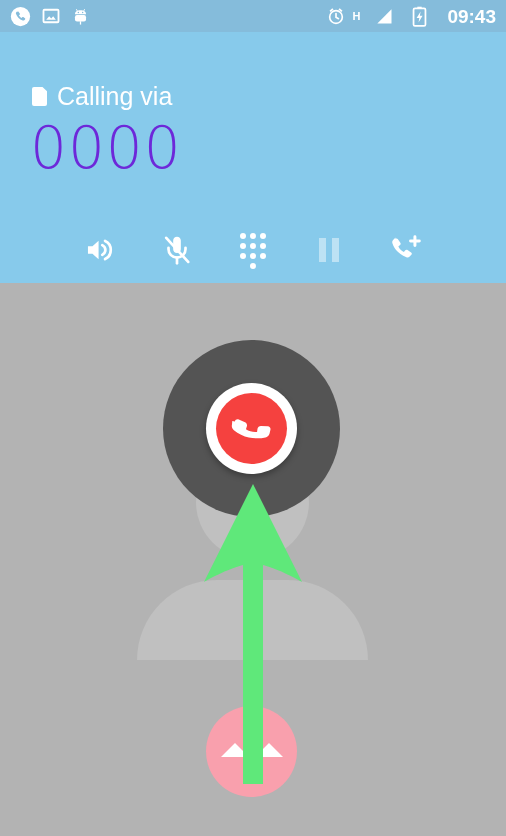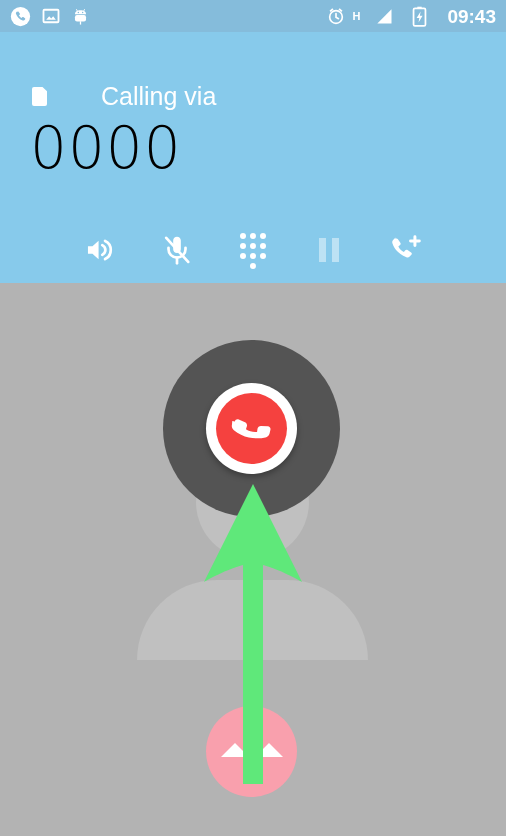--- a/index.html
+++ b/index.html
@@ -68,40 +68,39 @@
     width: 506px;
     height: 251px;
     background: #87caeb;
   }
   #calling-via-row {
     position: absolute;
     left: 32px;
     top: 52px;
     display: flex;
     align-items: center;
-    gap: 44px;
   }
   #sim-icon {
     width: 15px;
     height: 19px;
     background: #ffffff;
     margin-right: 10px;
     border-radius: 2px 2px 2px 2px;
     clip-path: polygon(0 0, 70% 0, 100% 22%, 100% 100%, 0 100%);
   }
   #calling-via-label {
     color: #ffffff;
     font-size: 25px;
     line-height: 1;
   }
   #call-number {
     position: absolute;
     left: 30px;
     top: 85px;
-    color: #000000;
+    color: #6d28d9;
     font-size: 58px;
     font-weight: 300;
     line-height: 1.1;
     letter-spacing: 1px;
     font-family: "DejaVu Sans", sans-serif;
   }
   #call-actions {
     position: absolute;
     left: 0;
     top: 185px;

